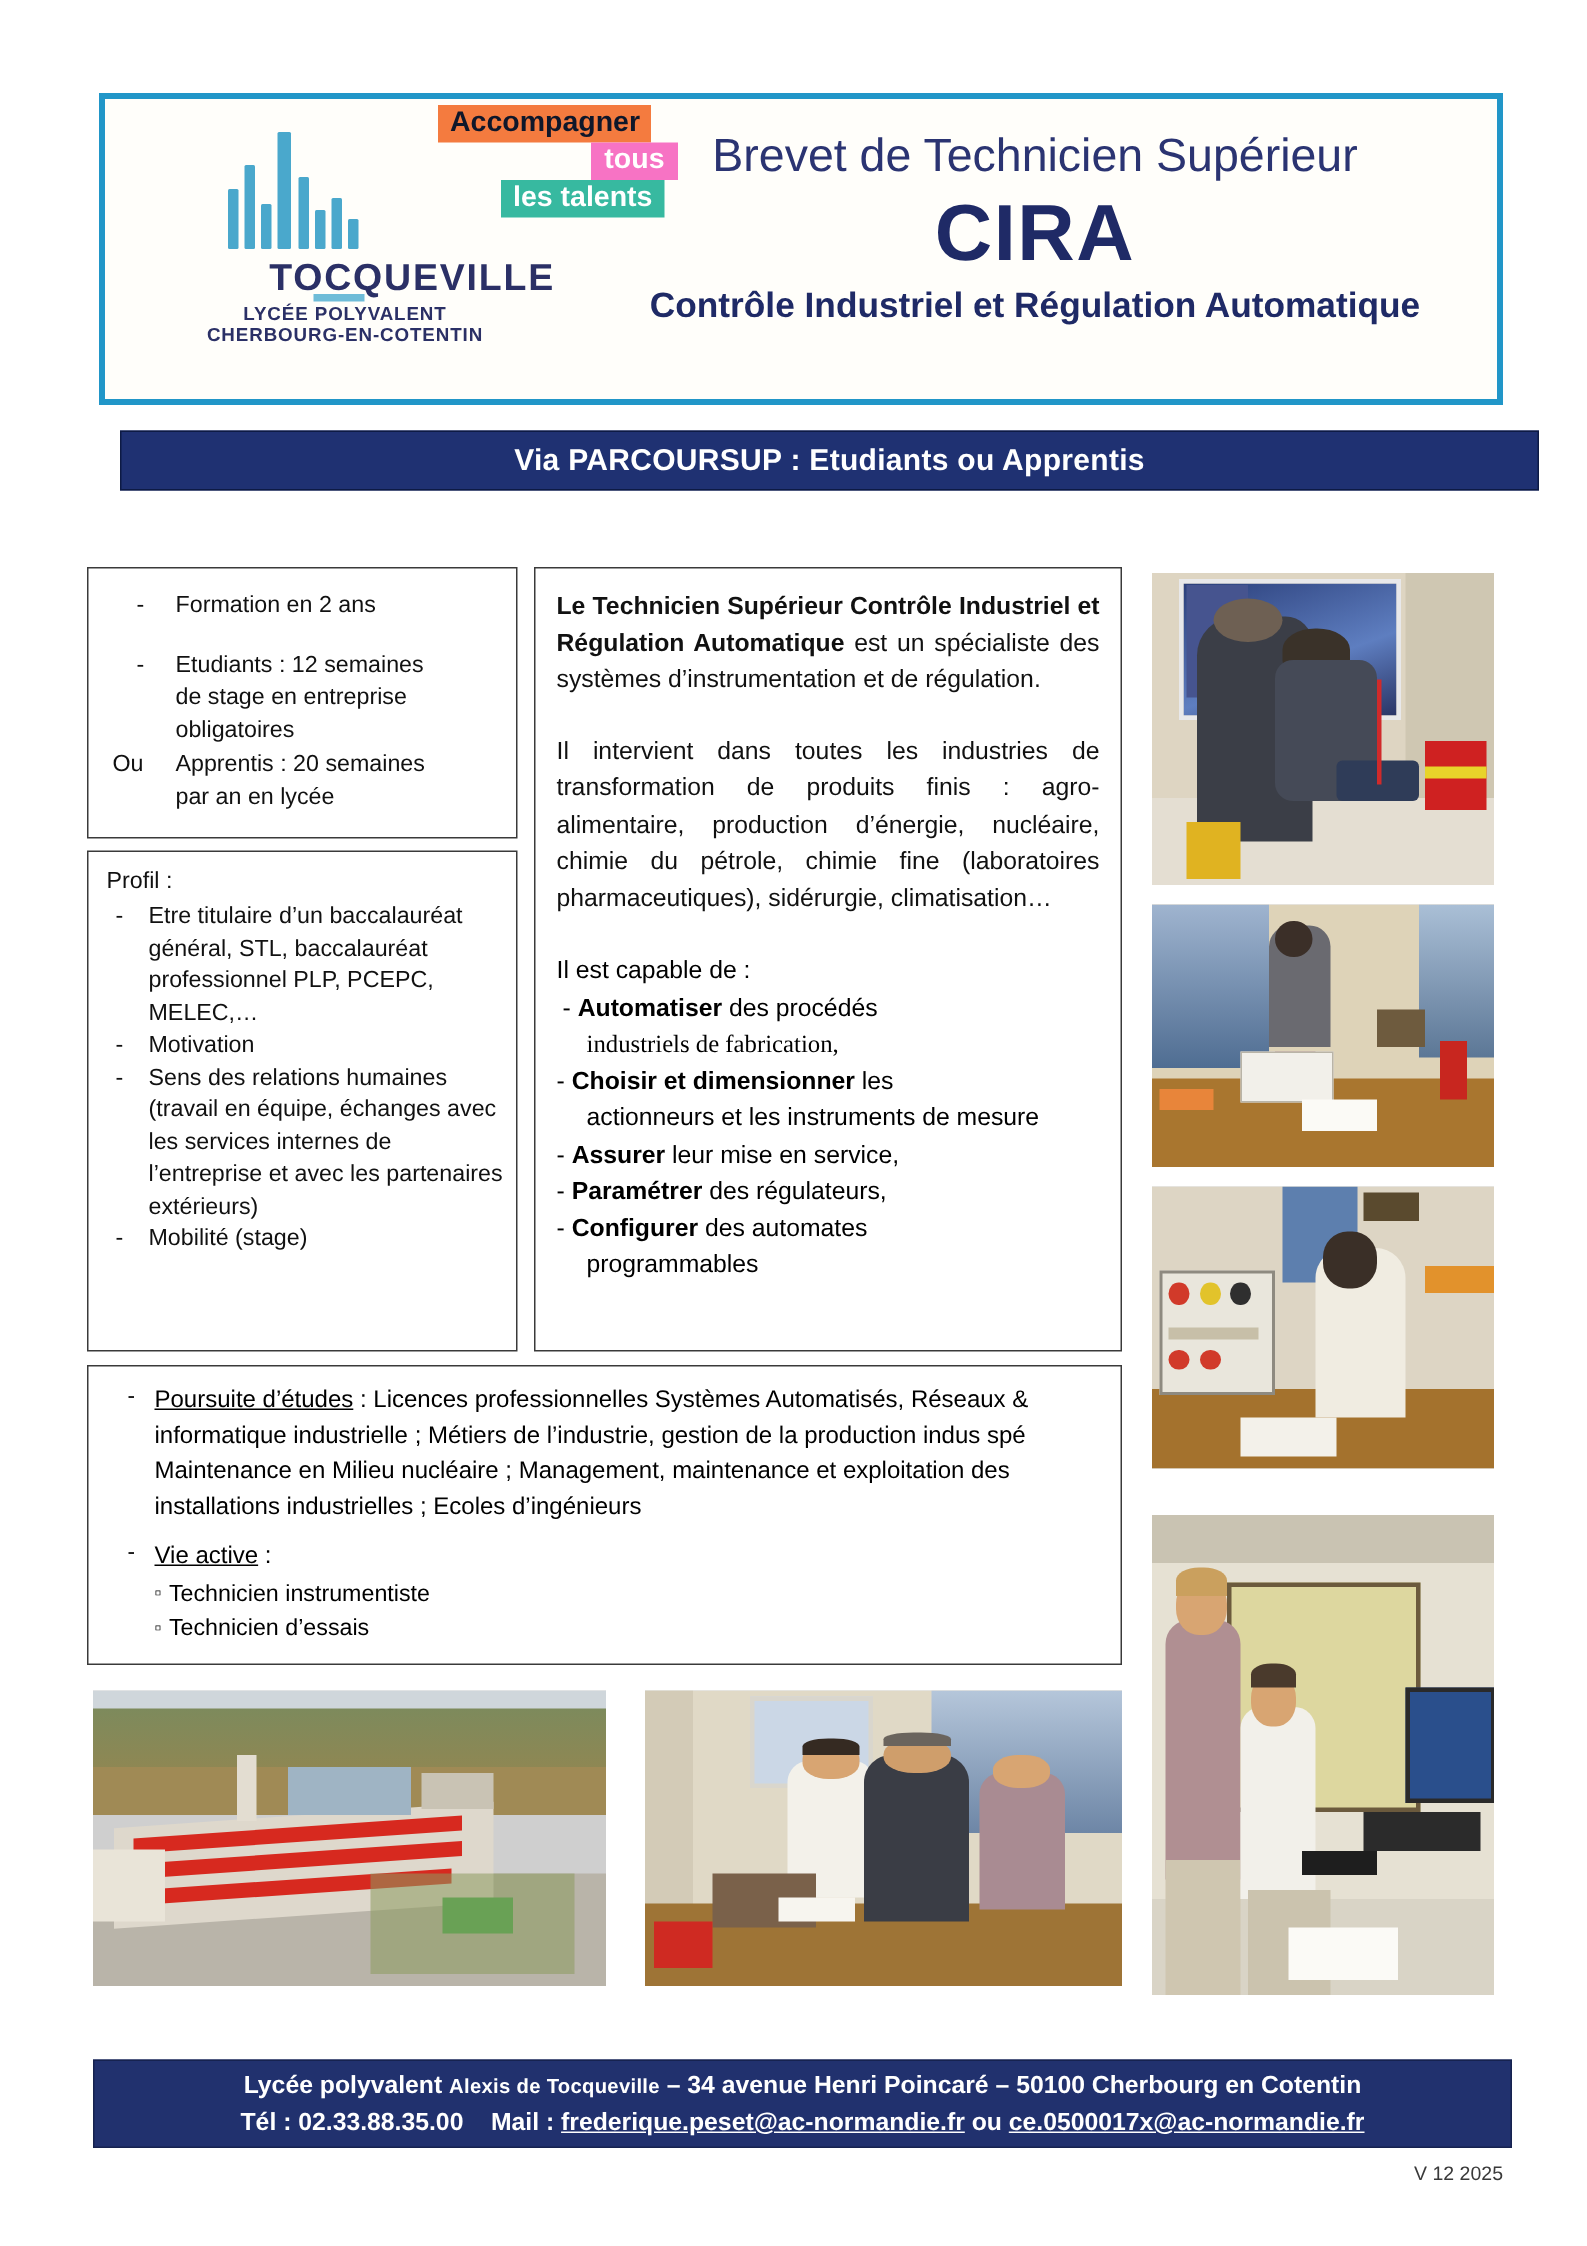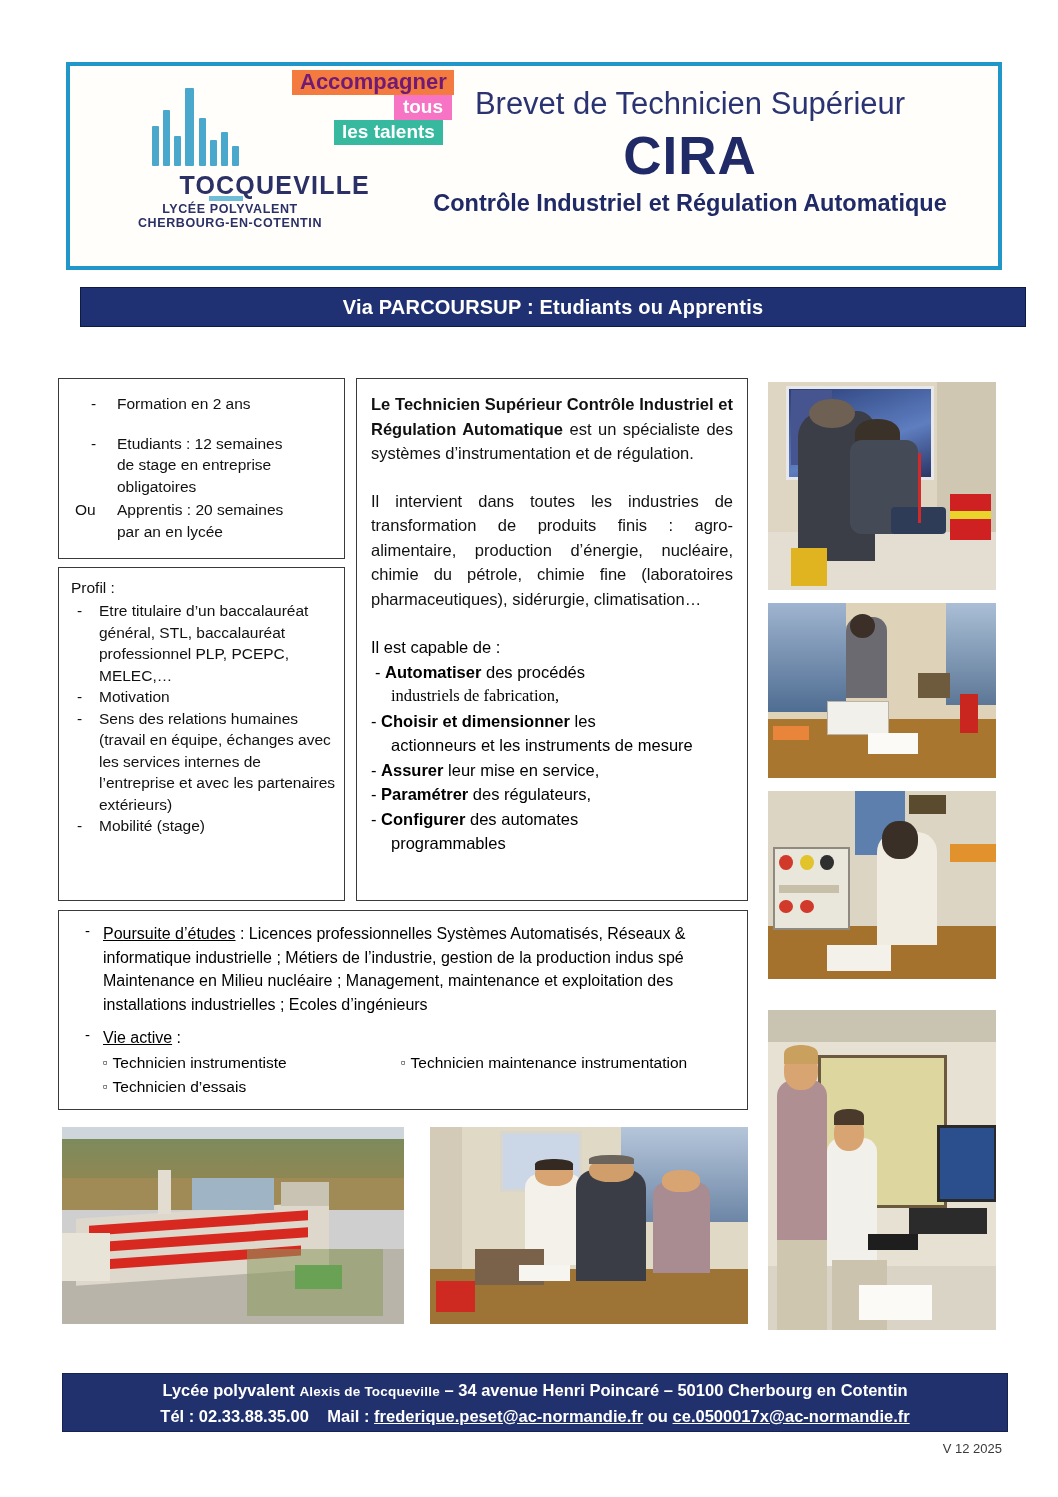--- a/index.html
+++ b/index.html
@@ -26,22 +26,22 @@
     font-size:25px;font-weight:700;color:#2b3066;letter-spacing:1.2px;
     font-family:"Liberation Sans",sans-serif;
   }
   .logo-sub{
     position:absolute;left:0;top:126px;width:280px;text-align:center;
     font-size:12.5px;font-weight:700;color:#2b3066;letter-spacing:0.6px;line-height:14px;
   }
   .logo-underline{position:absolute;left:119px;top:120px;width:34px;height:5px;background:#6fbcd8;}
 
   .slogan{position:absolute;left:222px;top:4px;width:160px;height:78px;}
-  .slogan .l1{position:absolute;left:0;top:0;background:#f47b3f;color:#701a75;
-     font-size:22px;font-weight:700;padding:2px 7px 3px 8px;line-height:20px;}
+  .slogan .l1{position:absolute;left:0;top:0;background:#f47b3f;color:#0f172a;
+     font-size:19px;font-weight:700;padding:2px 7px 3px 8px;line-height:20px;}
   .slogan .l2{position:absolute;right:0;top:25px;background:#f773c4;color:#fff;
      font-size:19px;font-weight:700;padding:2px 9px 3px 9px;line-height:20px;}
   .slogan .l3{position:absolute;left:42px;top:50px;background:#37b9a0;color:#fff;
      font-size:19px;font-weight:700;padding:2px 8px 3px 8px;line-height:20px;}
 
   .title-zone{position:absolute;left:330px;top:18px;width:580px;text-align:center;}
   .t-brevet{font-size:31px;color:#2b3472;line-height:40px;font-weight:400;}
   .t-cira{font-size:53px;color:#1f2a66;font-weight:700;line-height:64px;letter-spacing:1px;}
   .t-long{font-size:23.5px;color:#1f2a66;font-weight:700;line-height:30px;}
 
@@ -267,21 +267,20 @@
         <div class="a-mark">-</div>
         <div class="a-body"><span class="u">Vie active</span><span> :</span></div>
       </div>
 
       <div class="jobs" style="padding-left:32px;gap:48px;">
         <div class="jobcol c1">
           <div class="sq">Technicien instrumentiste</div>
           <div class="sq">Technicien d’essais</div>
         </div>
         <div class="jobcol">
-          <div class="sq">Technicien maintenance instrumentation</div>
         </div>
       </div>
     </div>
   </div>
 
   <div class="photo" id="photo1">
     <div class="band" style="left:0;top:0;width:100%;height:100%;background:#ded5c2;"></div>
     <div class="band" style="left:8%;top:2%;width:62%;height:42%;background:linear-gradient(160deg,#2b3f7a,#5e7ec0 60%,#2a3566);border:3px solid #e8e8ea;"></div>
     <div class="band" style="left:10%;top:4%;width:18%;height:36%;background:#46548f;"></div>
     <div class="band" style="left:74%;top:0;width:26%;height:100%;background:#cfc7b2;"></div>

